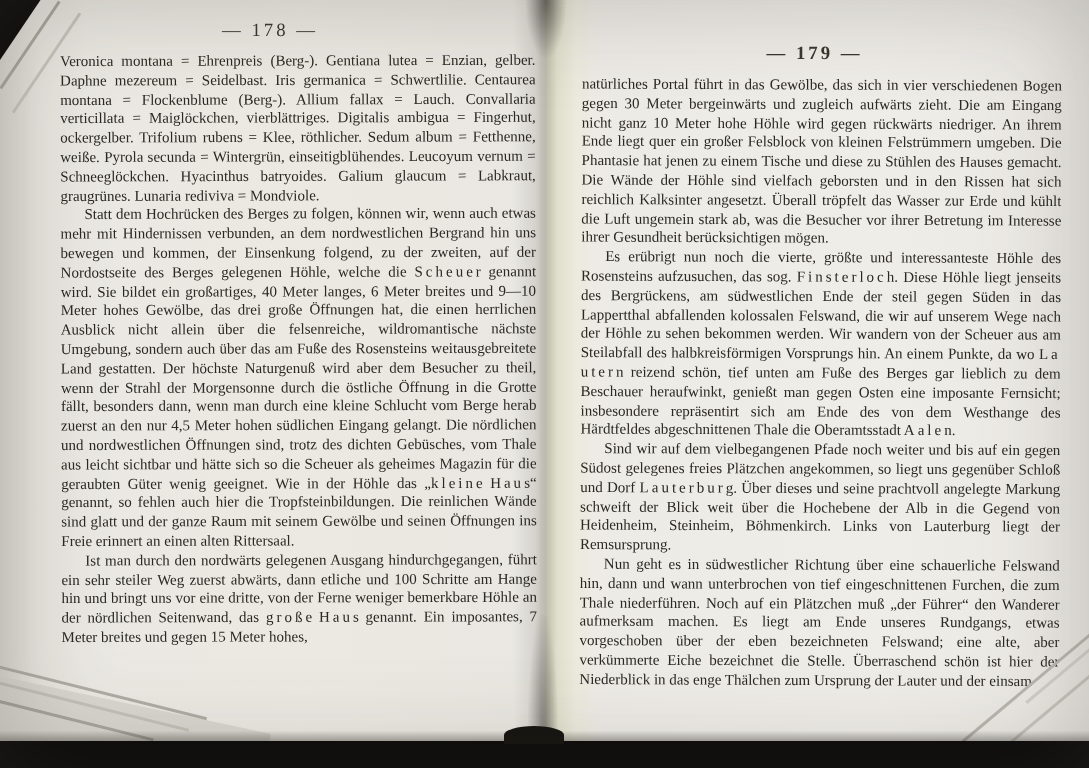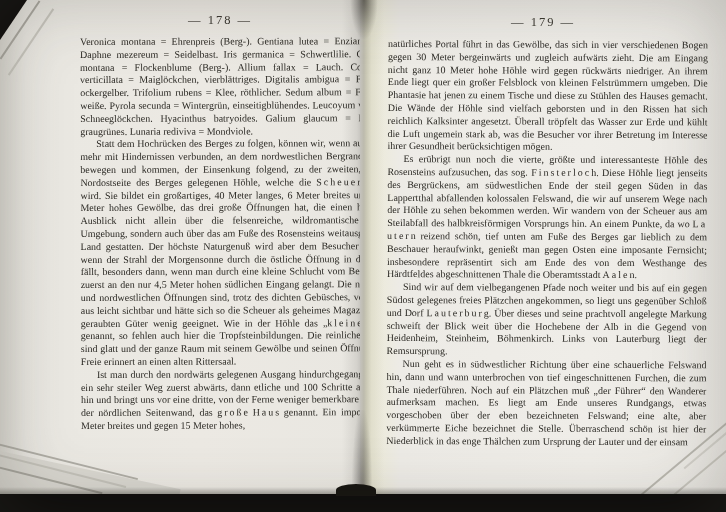--- a/index.html
+++ b/index.html
@@ -8,21 +8,20 @@
     background:#0b0a09;
     font-family:"Liberation Serif", serif;
   }
   
   .page {
     position:absolute; top:0; height:494px; z-index:1;
   }
   .page-left {
     left:0; width:360px;
     background:linear-gradient(90deg,#d9d7d0 0px,#e7e5df 26px,#eae8e2 60px,#ece9e3 200px,#e9e7e1 360px);
-    padding-left:40px;
   }
   .page-right {
     left:360px; width:366px;
     background:linear-gradient(90deg,#e4e2dc 0px,#ecead4 6px,#edebe6 40px,#efede8 230px,#eae8e3 366px);
   }
   
   .gutter {
     position:absolute; left:342px; top:0; width:42px; height:494px; z-index:3;
     background:linear-gradient(90deg, rgba(30,28,24,0) 0%, rgba(30,28,24,0.10) 35%, rgba(30,28,24,0.22) 52%, rgba(30,28,24,0.06) 70%, rgba(30,28,24,0) 100%);
   }
@@ -71,21 +70,21 @@
   }
   .vignette {
     position:absolute; inset:0; z-index:6; pointer-events:none;
     box-shadow:inset 0 0 70px rgba(70,66,58,0.28);
   }
   
   .pagehead {
     margin-top:13px; height:17px; text-align:center; z-index:4; position:relative;
     font-size:12.5px; letter-spacing:2px; color:#39362f;
   }
-  .page-right .pagehead { margin-top:15px; }
+  .page-right .pagehead { margin-top:28px;font-weight:bold; }
   .textblock {
     position:relative; z-index:4; margin-top:6px;
     text-align:justify; font-size:10px; line-height:12.8px; color:#2a2823;
     max-height:452px; overflow:hidden;
   }
   .page-left  .textblock { width:317px; margin-left:40px; transform:rotate(-0.15deg); transform-origin:top left; }
   .page-right .textblock { width:320px; margin-left:28px; transform:rotate(0.25deg);  transform-origin:top left; }
   .textblock p { margin:0; }
   .textblock p.indent { text-indent:16px; }
 </style>

